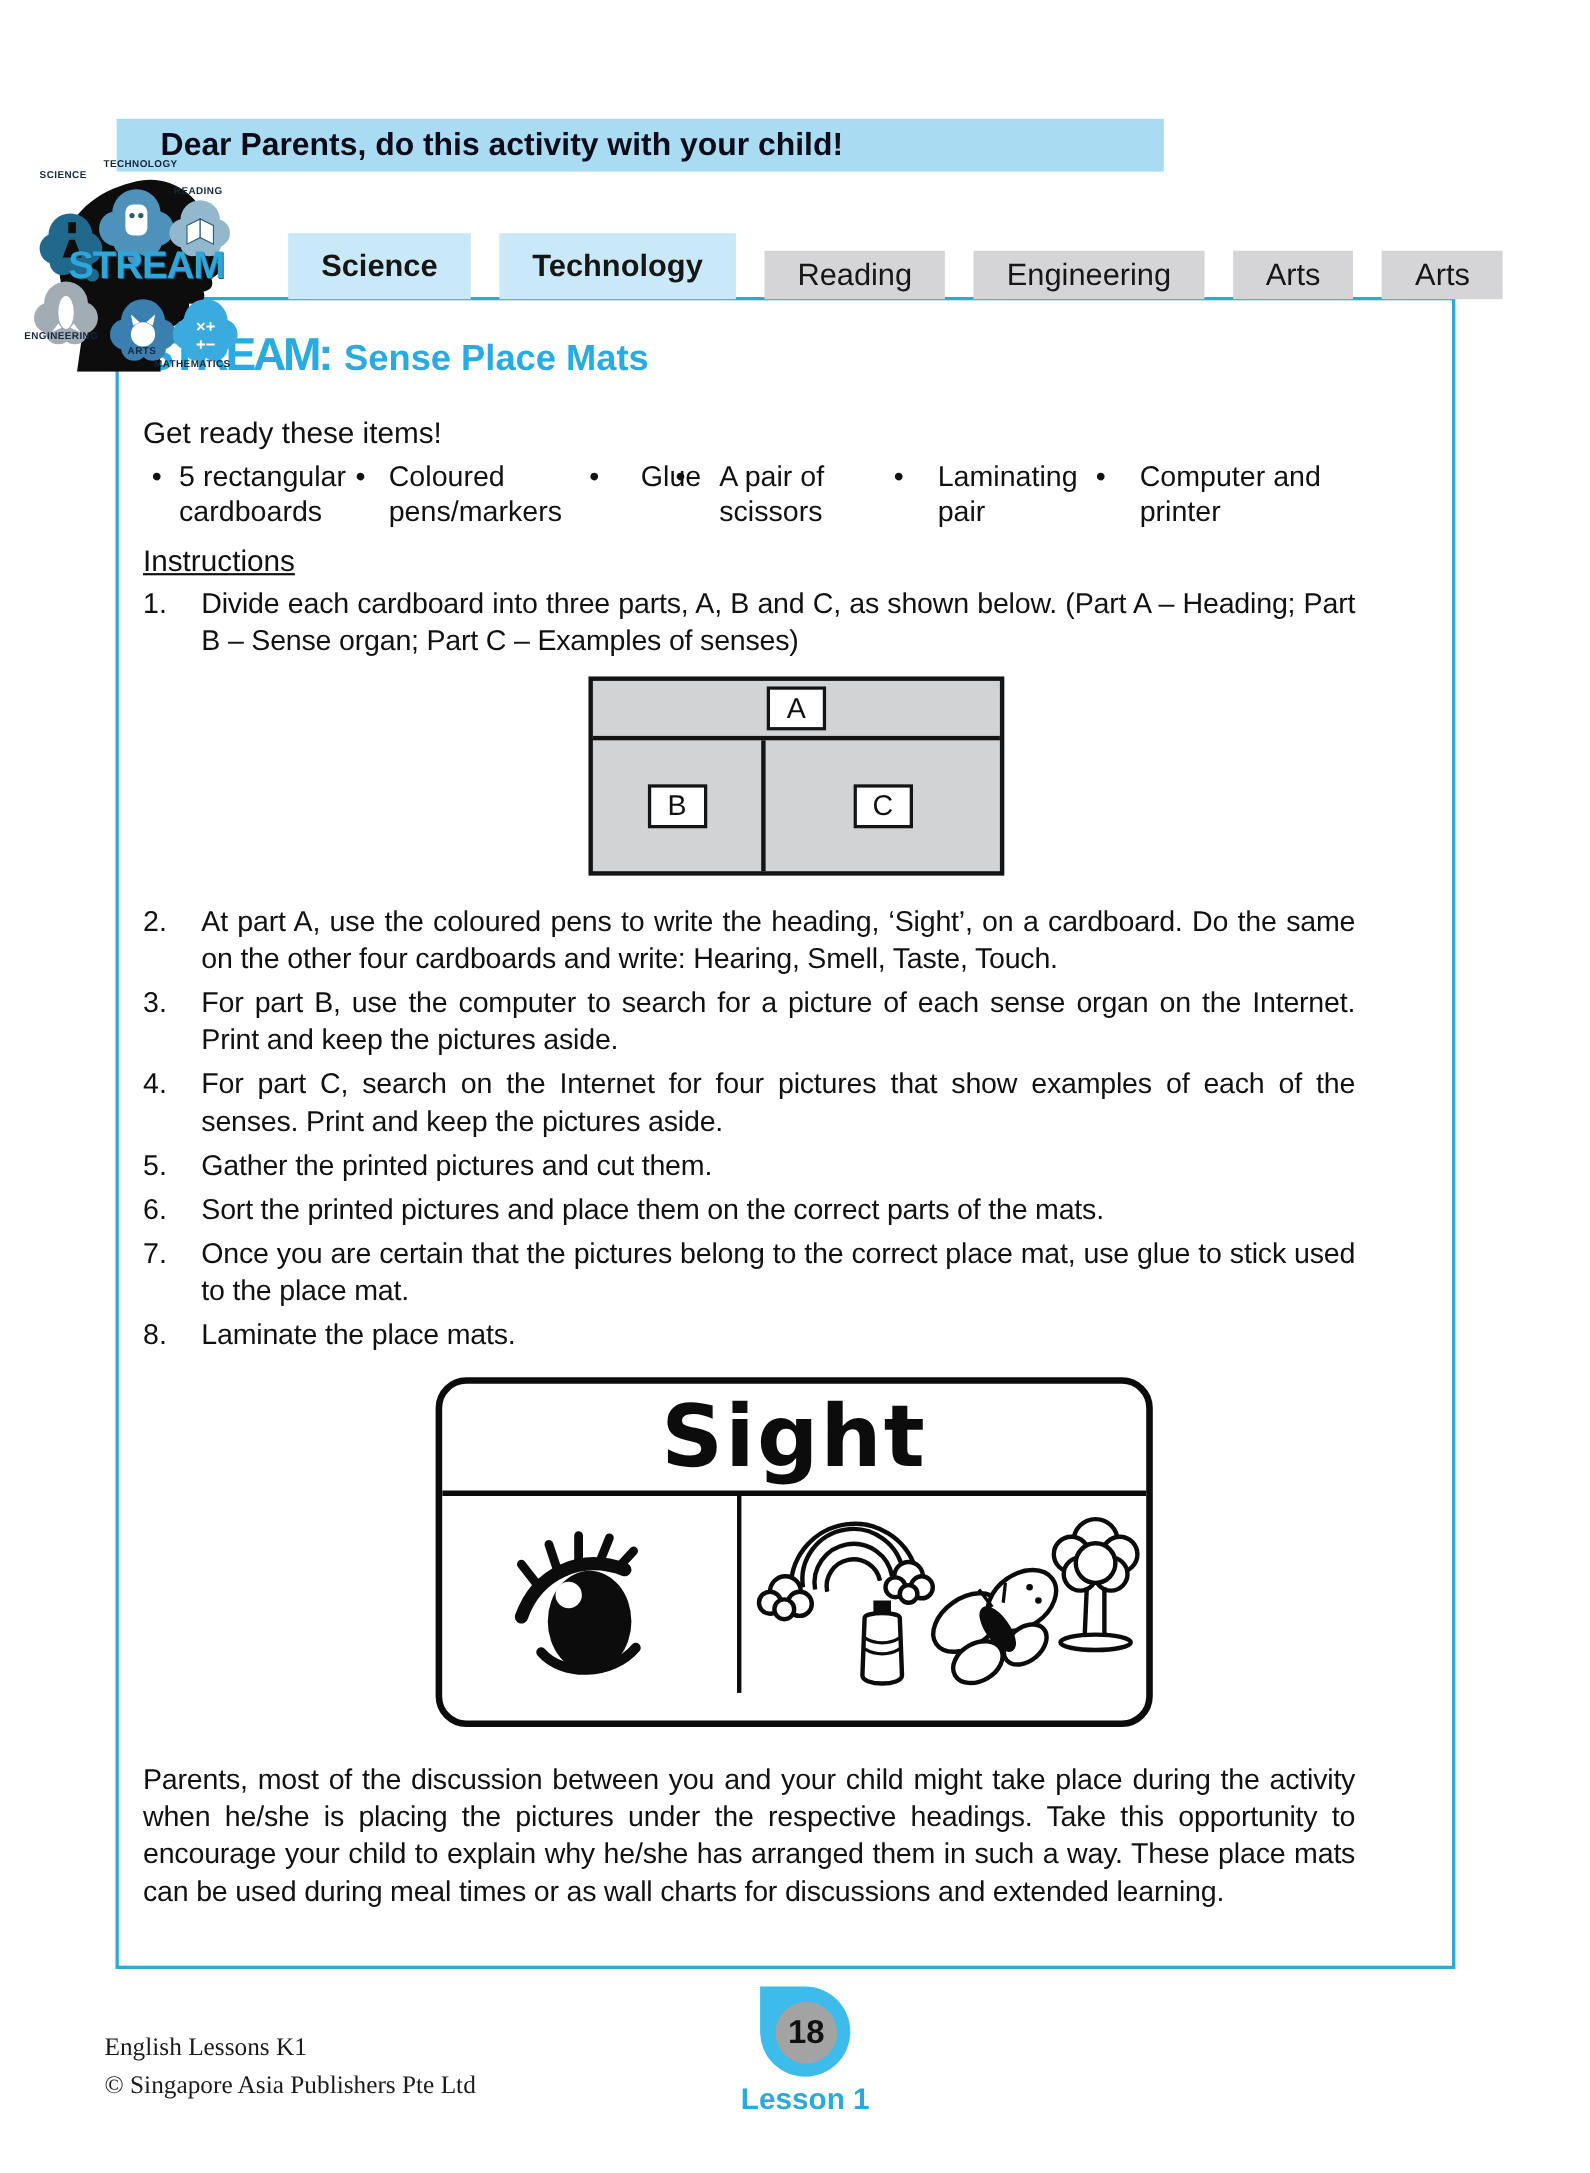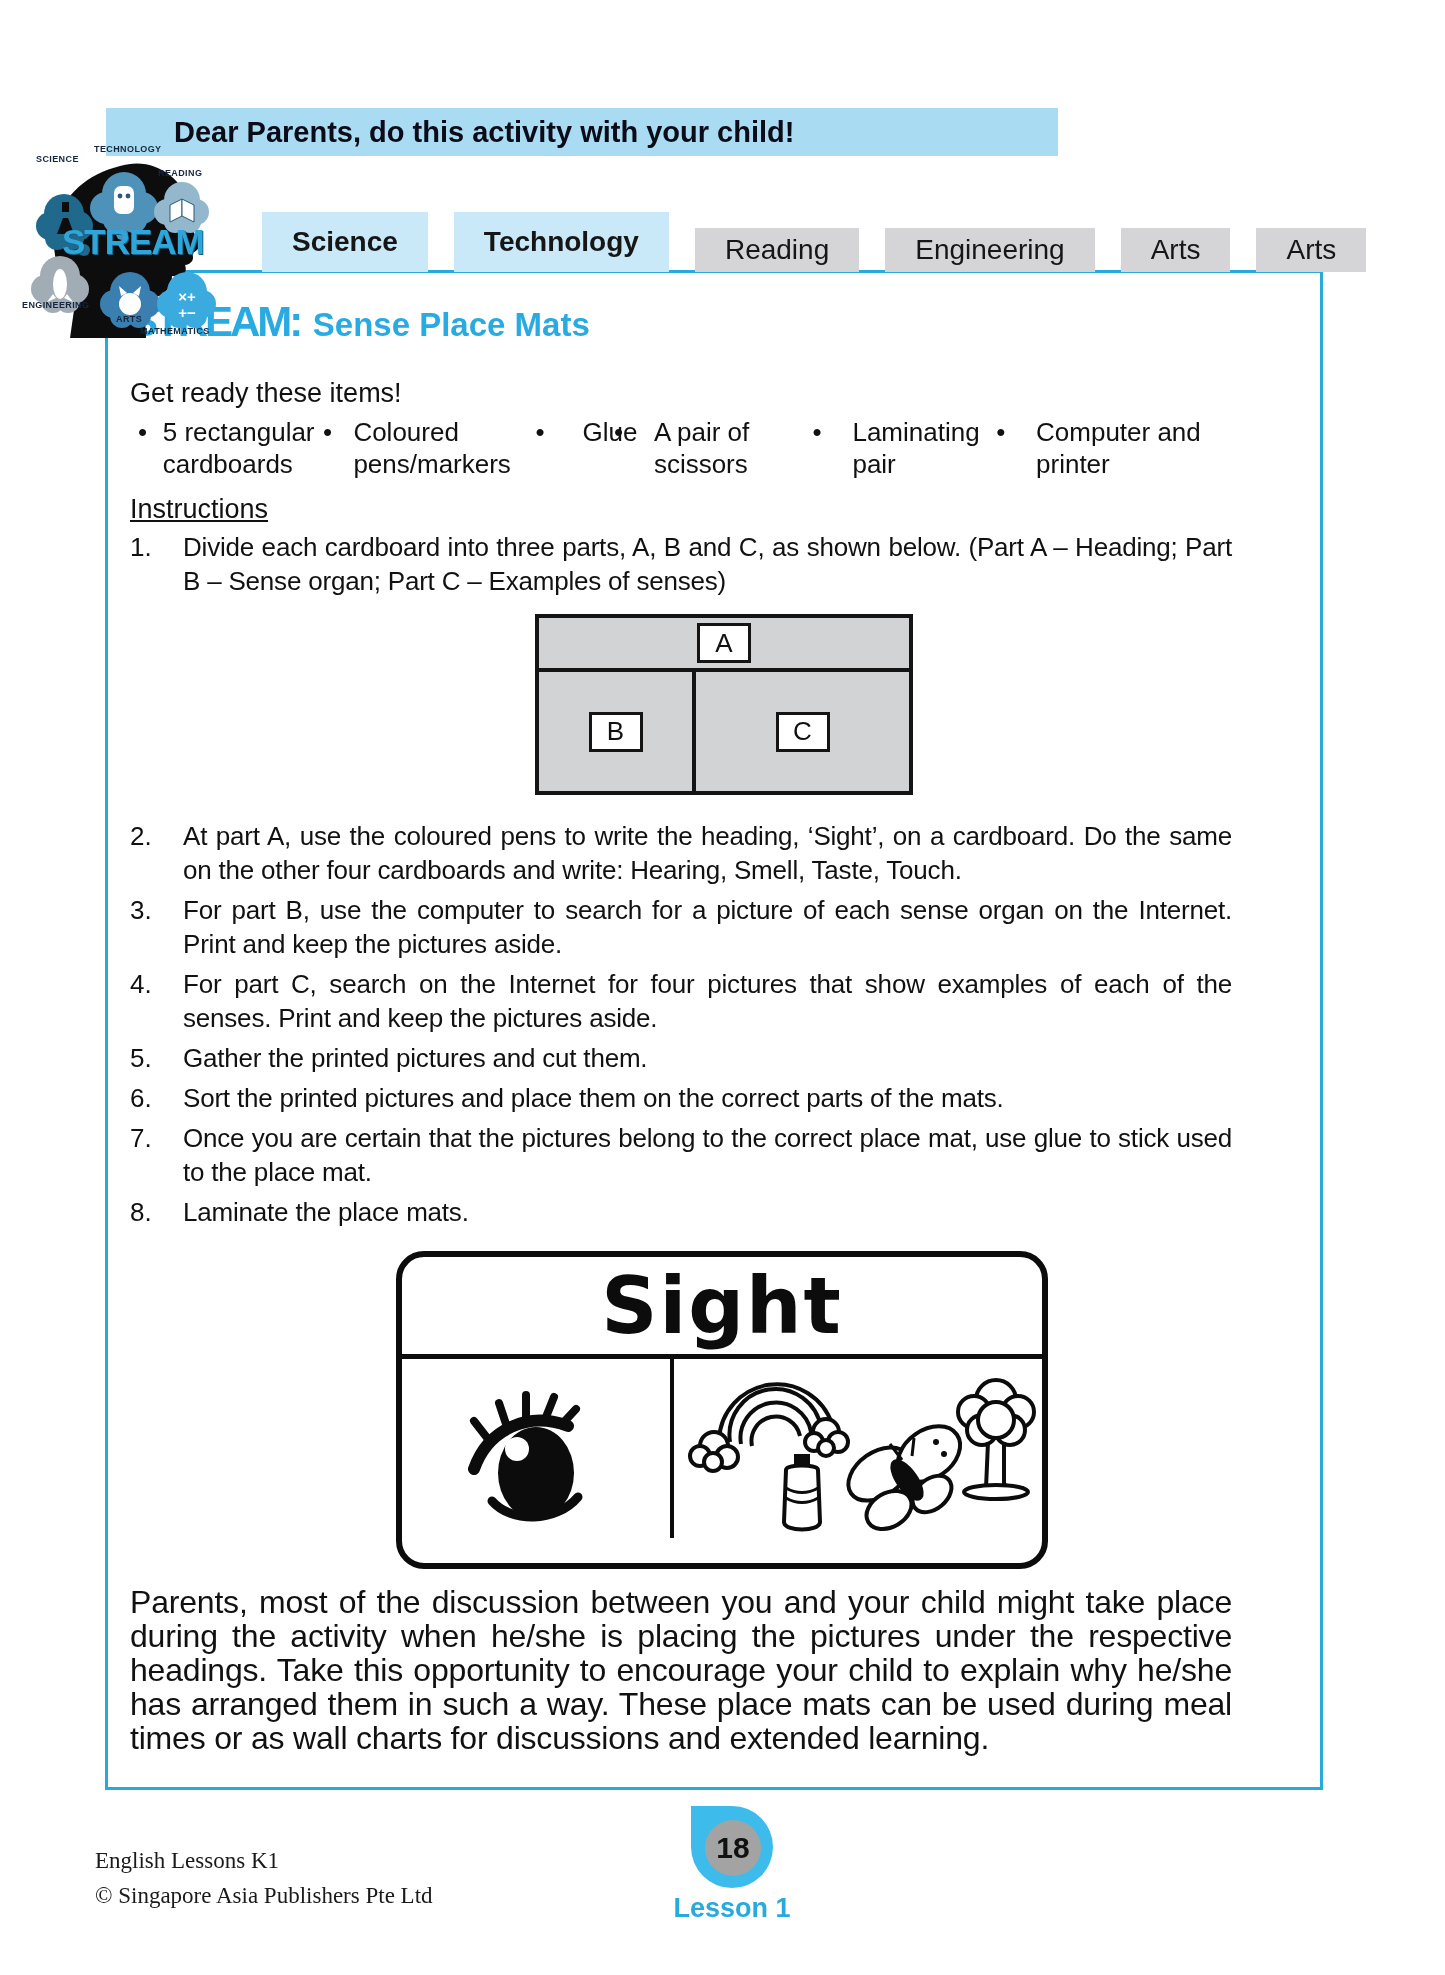--- a/index.html
+++ b/index.html
@@ -17,21 +17,21 @@
   body{
     width:1445px;height:1975px;position:relative;overflow:hidden;
     font-family:"Liberation Sans","DejaVu Sans",sans-serif;color:var(--ink);
   }
 
   
   .banner{
     position:absolute;left:106px;top:108px;width:952px;height:48px;
     background:var(--banner-bg);display:flex;align-items:center;
   }
-  .banner span{font-size:29px;font-weight:bold;color:#0c0c18;padding-left:68px;letter-spacing:0;}
+  .banner span{font-size:29px;font-weight:bold;color:#0c0c18;padding-left:40px;letter-spacing:0;}
 
   
   .logo{position:absolute;left:12px;top:126px;width:212px;height:212px;z-index:6;}
   .logo svg{position:absolute;left:0;top:0;}
   .logo .lab{
     position:absolute;font-size:9px;font-weight:bold;color:#15263f;letter-spacing:.4px;
     white-space:nowrap;
   }
   .l-science{left:24px;top:28px;}
   .l-technology{left:82px;top:18px;}
@@ -104,21 +104,21 @@
   }
   .mat-head{
     height:102px;border-bottom:5px solid #0c0c0c;display:flex;align-items:center;justify-content:center;
     font-family:"DejaVu Sans","Liberation Sans",sans-serif;font-weight:bold;font-size:78px;
     letter-spacing:2px;color:#0c0c0c;
   }
   .mat-body{display:flex;height:179px;}
   .mat-left{width:43%;border-right:4px solid #0c0c0c;display:flex;align-items:center;justify-content:center;}
   .mat-right{flex:1;display:flex;align-items:flex-end;justify-content:center;}
 
-  .closing{margin-top:16px;font-size:32px;line-height:34px;text-align:justify;letter-spacing:-0.2px;}
+  .closing{margin-top:30px;font-size:26px;line-height:34px;text-align:justify;letter-spacing:-0.2px;}
 
   
   .footer-left{
     position:absolute;left:95px;top:1843px;font-family:"Liberation Serif","DejaVu Serif",serif;
     font-size:23px;line-height:35px;color:#1a1a1a;
   }
   .badge{
     position:absolute;left:691px;top:1806px;width:82px;height:82px;
     background:var(--badge-color);border-radius:0 50% 50% 50%;
   }

